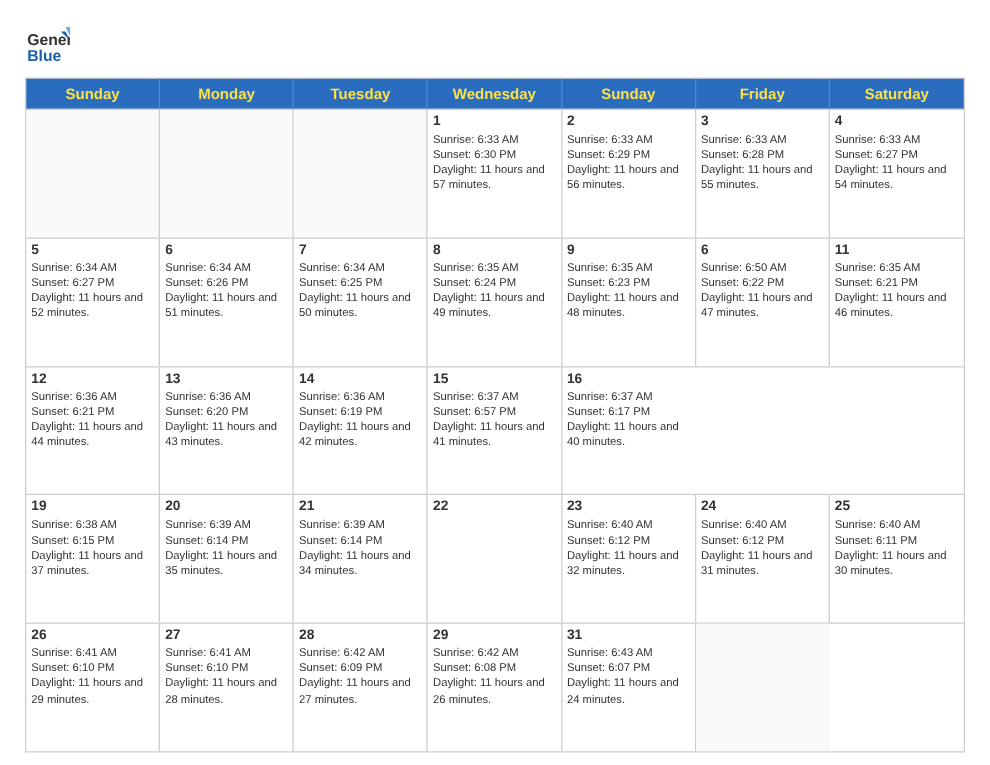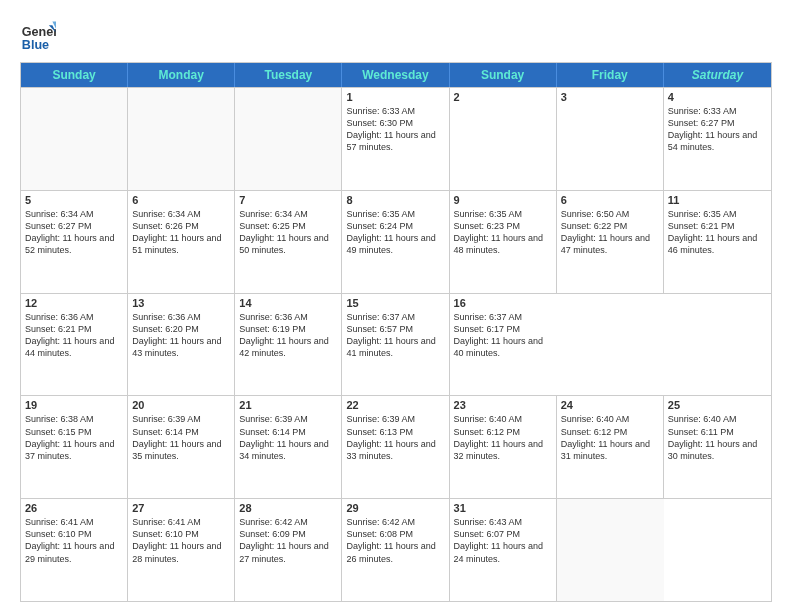--- a/index.html
+++ b/index.html
@@ -49,28 +49,28 @@
       display: flex;
       flex-direction: column;
       border: 1px solid #ccc;
     }
     .cal-header-row {
       display: grid;
       grid-template-columns: repeat(7, 1fr);
       background: #2a6dbf;
     }
     .cal-header-cell {
-      color: #5eead4;
+      color: #fde047;
       font-size: 12px;
       font-weight: bold;
       text-align: center;
       padding: 5px 2px;
       border-right: 1px solid #4a8ddf;
     }
-    .cal-header-cell:last-child { border-right: none; font-style: italic; }
+    .cal-header-cell:last-child { border-right: none; }
     .cal-body {
       flex: 1;
       display: flex;
       flex-direction: column;
     }
     .cal-row {
       display: grid;
       grid-template-columns: repeat(7, 1fr);
       flex: 1;
       border-top: 1px solid #ccc;
@@ -132,23 +132,31 @@
           <div class="cal-cell empty"></div>
           <div class="cal-cell">
             <div class="day-num">1</div>
             <div class="cell-info">Sunrise: 6:33 AM
 Sunset: 6:30 PM
 Daylight: 11 hours
 and 57 minutes.</div>
           </div>
           <div class="cal-cell">
             <div class="day-num">2</div>
+            <div class="cell-info">Sunrise: 6:33 AM
+Sunset: 6:29 PM
+Daylight: 11 hours
+and 56 minutes.</div>
           </div>
           <div class="cal-cell">
             <div class="day-num">3</div>
+            <div class="cell-info">Sunrise: 6:33 AM
+Sunset: 6:28 PM
+Daylight: 11 hours
+and 55 minutes.</div>
           </div>
           <div class="cal-cell">
             <div class="day-num">4</div>
             <div class="cell-info">Sunrise: 6:33 AM
 Sunset: 6:27 PM
 Daylight: 11 hours
 and 54 minutes.</div>
           </div>
         </div>
         <div class="cal-row">
@@ -256,24 +264,20 @@
           </div>
           <div class="cal-cell">
             <div class="day-num">21</div>
             <div class="cell-info">Sunrise: 6:39 AM
 Sunset: 6:14 PM
 Daylight: 11 hours
 and 34 minutes.</div>
           </div>
           <div class="cal-cell">
             <div class="day-num">22</div>
-            <div class="cell-info">Sunrise: 6:39 AM
-Sunset: 6:13 PM
-Daylight: 11 hours
-and 33 minutes.</div>
           </div>
           <div class="cal-cell">
             <div class="day-num">23</div>
             <div class="cell-info">Sunrise: 6:40 AM
 Sunset: 6:12 PM
 Daylight: 11 hours
 and 32 minutes.</div>
           </div>
           <div class="cal-cell">
             <div class="day-num">24</div>

